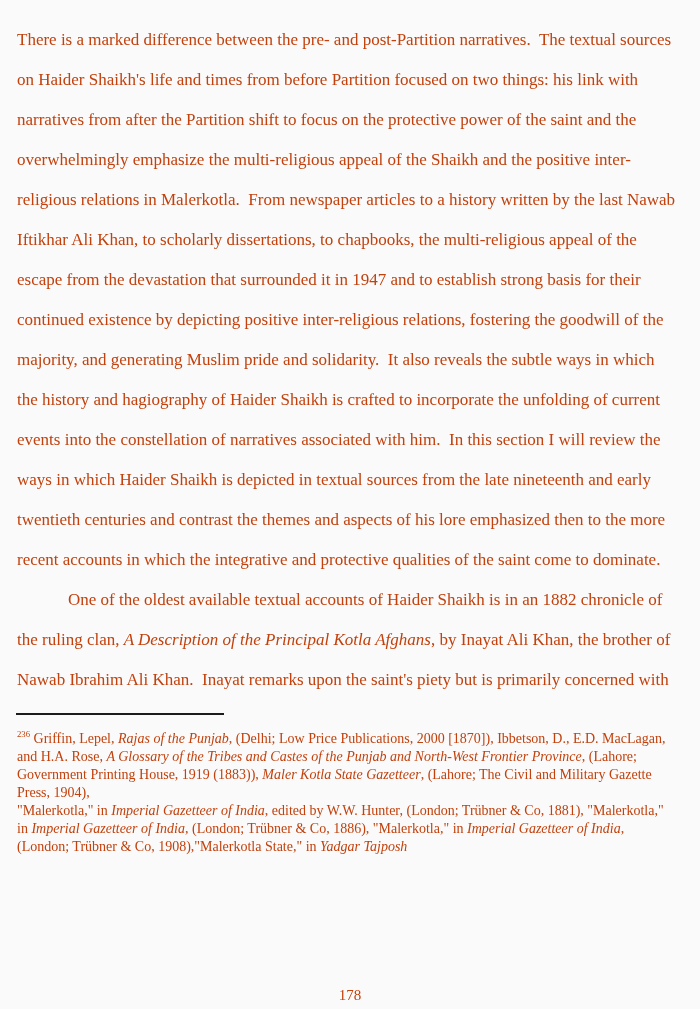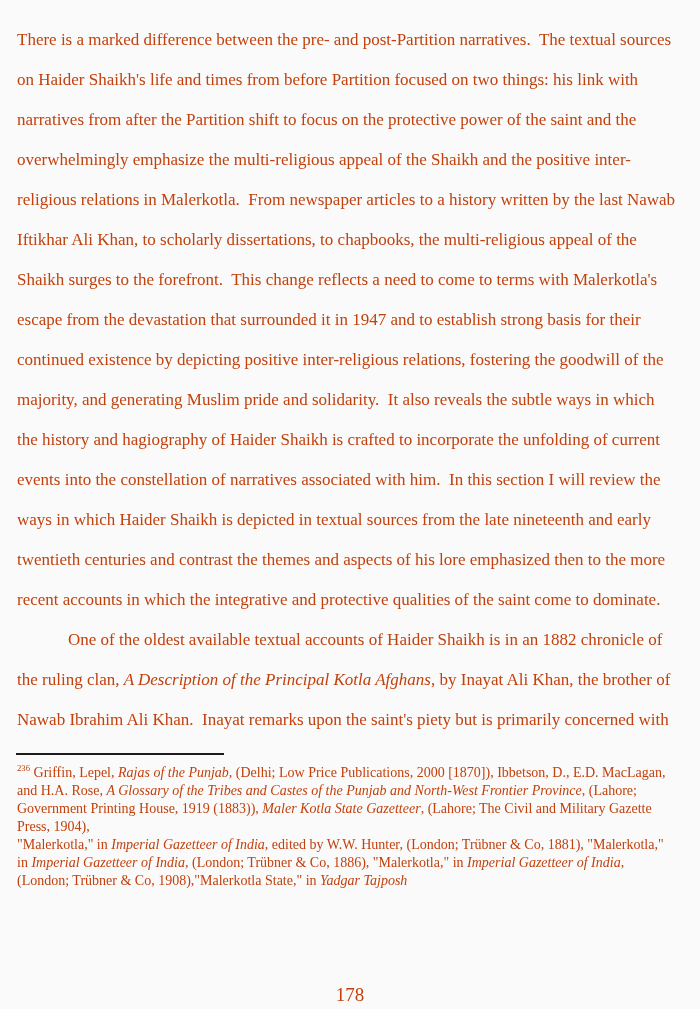--- a/index.html
+++ b/index.html
@@ -34,51 +34,50 @@
     line-height: 0;
   }
   i { }
   .footnote-rule {
     margin: 13px 0 0 16px;
     width: 208px;
     height: 0;
     border-top: 2px solid #1c1c1c;
   }
   .footnote {
-    margin-top: 9px;
+    margin-top: 15px;
     padding: 0 6px 0 17px;
     font-size: 14px;
   }
   .fn-line {
     line-height: 18px;
     white-space: pre;
   }
   .page-number {
     position: absolute;
     bottom: 6px;
     left: 0;
     right: 0;
     text-align: center;
-    font-size: 19px;
+    font-size: 15px;
     line-height: 16px;
     margin-top: 24px;
   }
 </style>
 </head>
 <body>
 
 <div class="page">
   <div class="body-text">
       <div class="body-line"><span>There is a marked difference between the pre- and post-Partition narratives.  The textual sources</span></div>
       <div class="body-line"><span>on Haider Shaikh's life and times from before Partition focused on two things: his link with</span></div>
       <div class="body-line"><span>narratives from after the Partition shift to focus on the protective power of the saint and the</span></div>
       <div class="body-line"><span>overwhelmingly emphasize the multi-religious appeal of the Shaikh and the positive inter-</span></div>
       <div class="body-line"><span>religious relations in Malerkotla.  From newspaper articles to a history written by the last Nawab</span></div>
       <div class="body-line"><span>Iftikhar Ali Khan, to scholarly dissertations, to chapbooks, the multi-religious appeal of the</span></div>
-      <div class="body-line"><span>Shaikh surges to the forefront.  This change reflects a need to come to terms with Malerkotla's</span></div>
       <div class="body-line"><span>escape from the devastation that surrounded it in 1947 and to establish strong basis for their</span></div>
       <div class="body-line"><span>continued existence by depicting positive inter-religious relations, fostering the goodwill of the</span></div>
       <div class="body-line"><span>majority, and generating Muslim pride and solidarity.  It also reveals the subtle ways in which</span></div>
       <div class="body-line"><span>the history and hagiography of Haider Shaikh is crafted to incorporate the unfolding of current</span></div>
       <div class="body-line"><span>events into the constellation of narratives associated with him.  In this section I will review the</span></div>
       <div class="body-line"><span>ways in which Haider Shaikh is depicted in textual sources from the late nineteenth and early</span></div>
       <div class="body-line"><span>twentieth centuries and contrast the themes and aspects of his lore emphasized then to the more</span></div>
       <div class="body-line"><span>recent accounts in which the integrative and protective qualities of the saint come to dominate.</span></div>
       <div class="body-line indent"><span>One of the oldest available textual accounts of Haider Shaikh is in an 1882 chronicle of</span></div>
       <div class="body-line"><span>the ruling clan, </span><i>A Description of the Principal Kotla Afghans</i><span>, by Inayat Ali Khan, the brother of</span></div>

